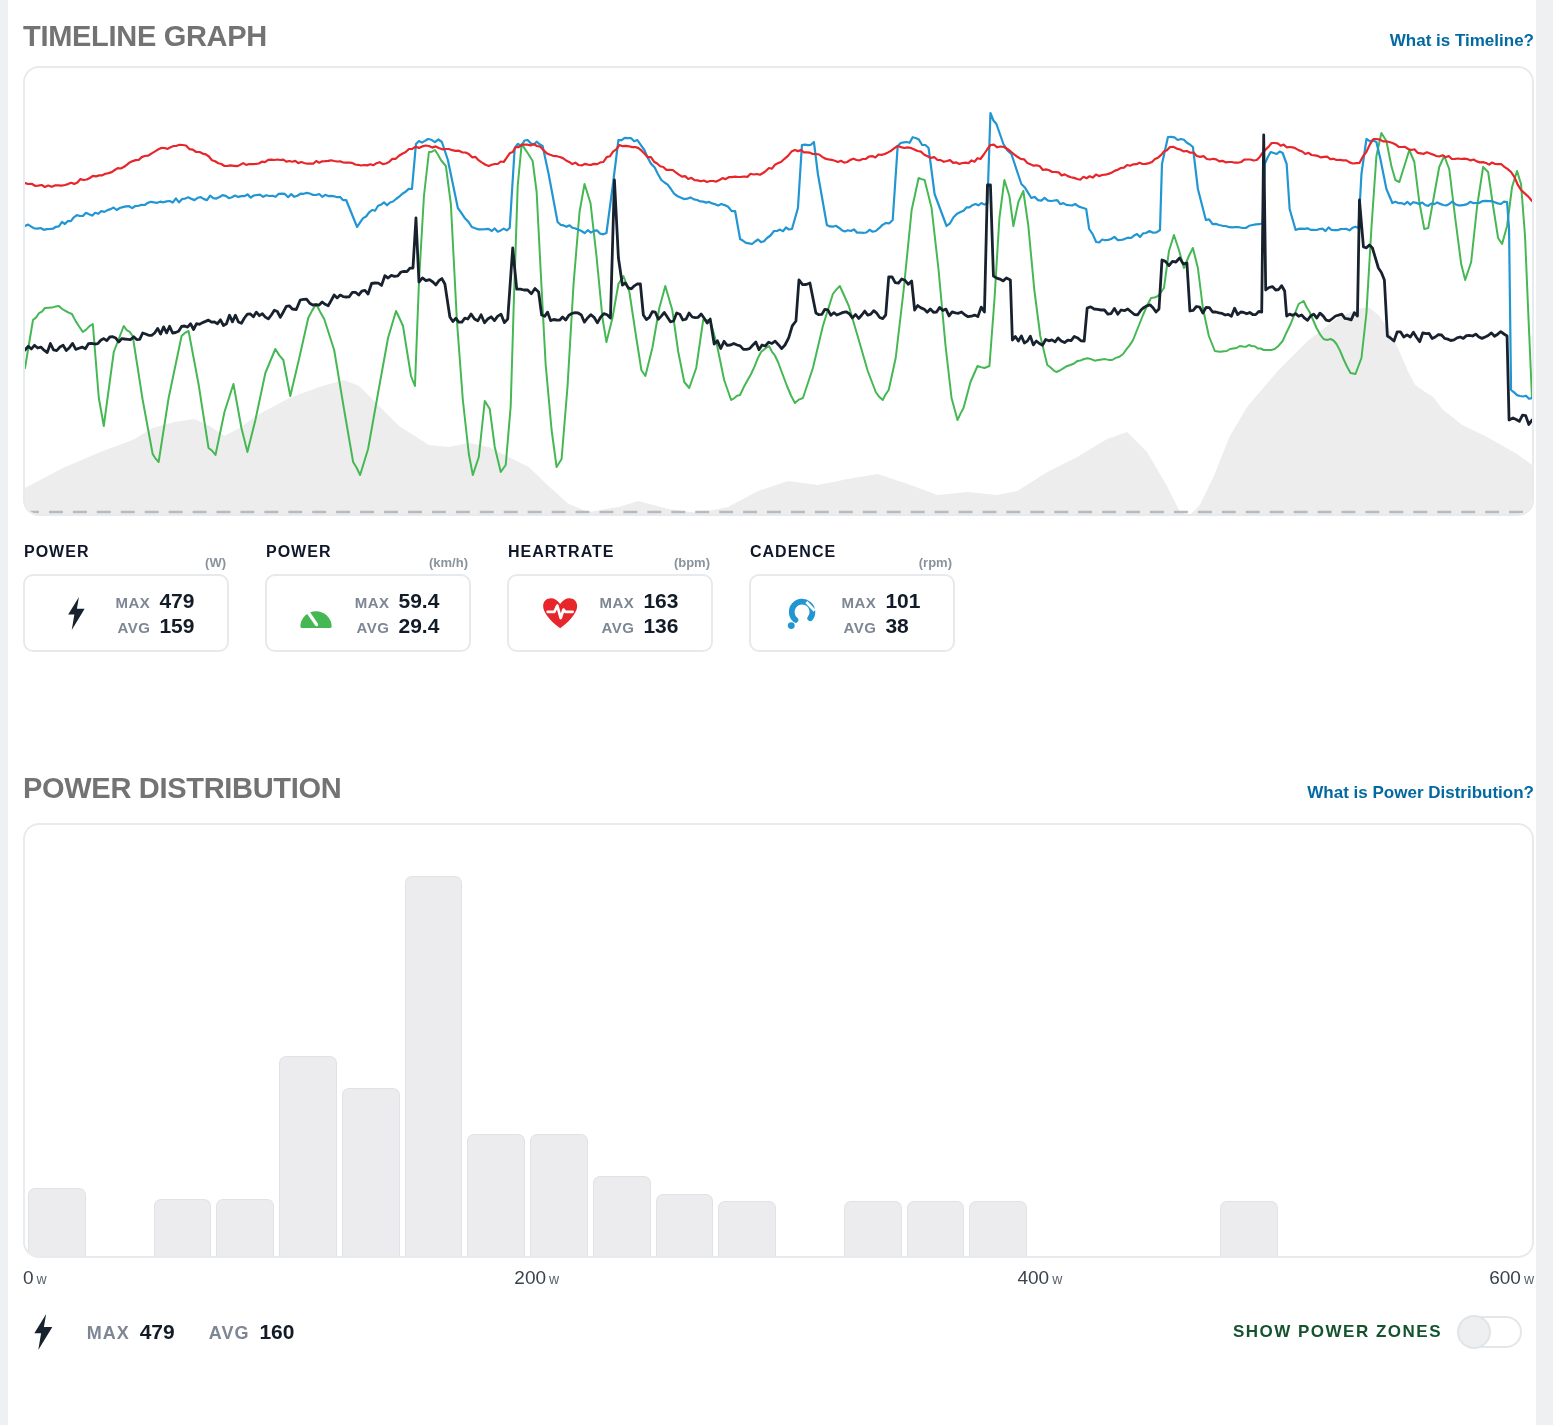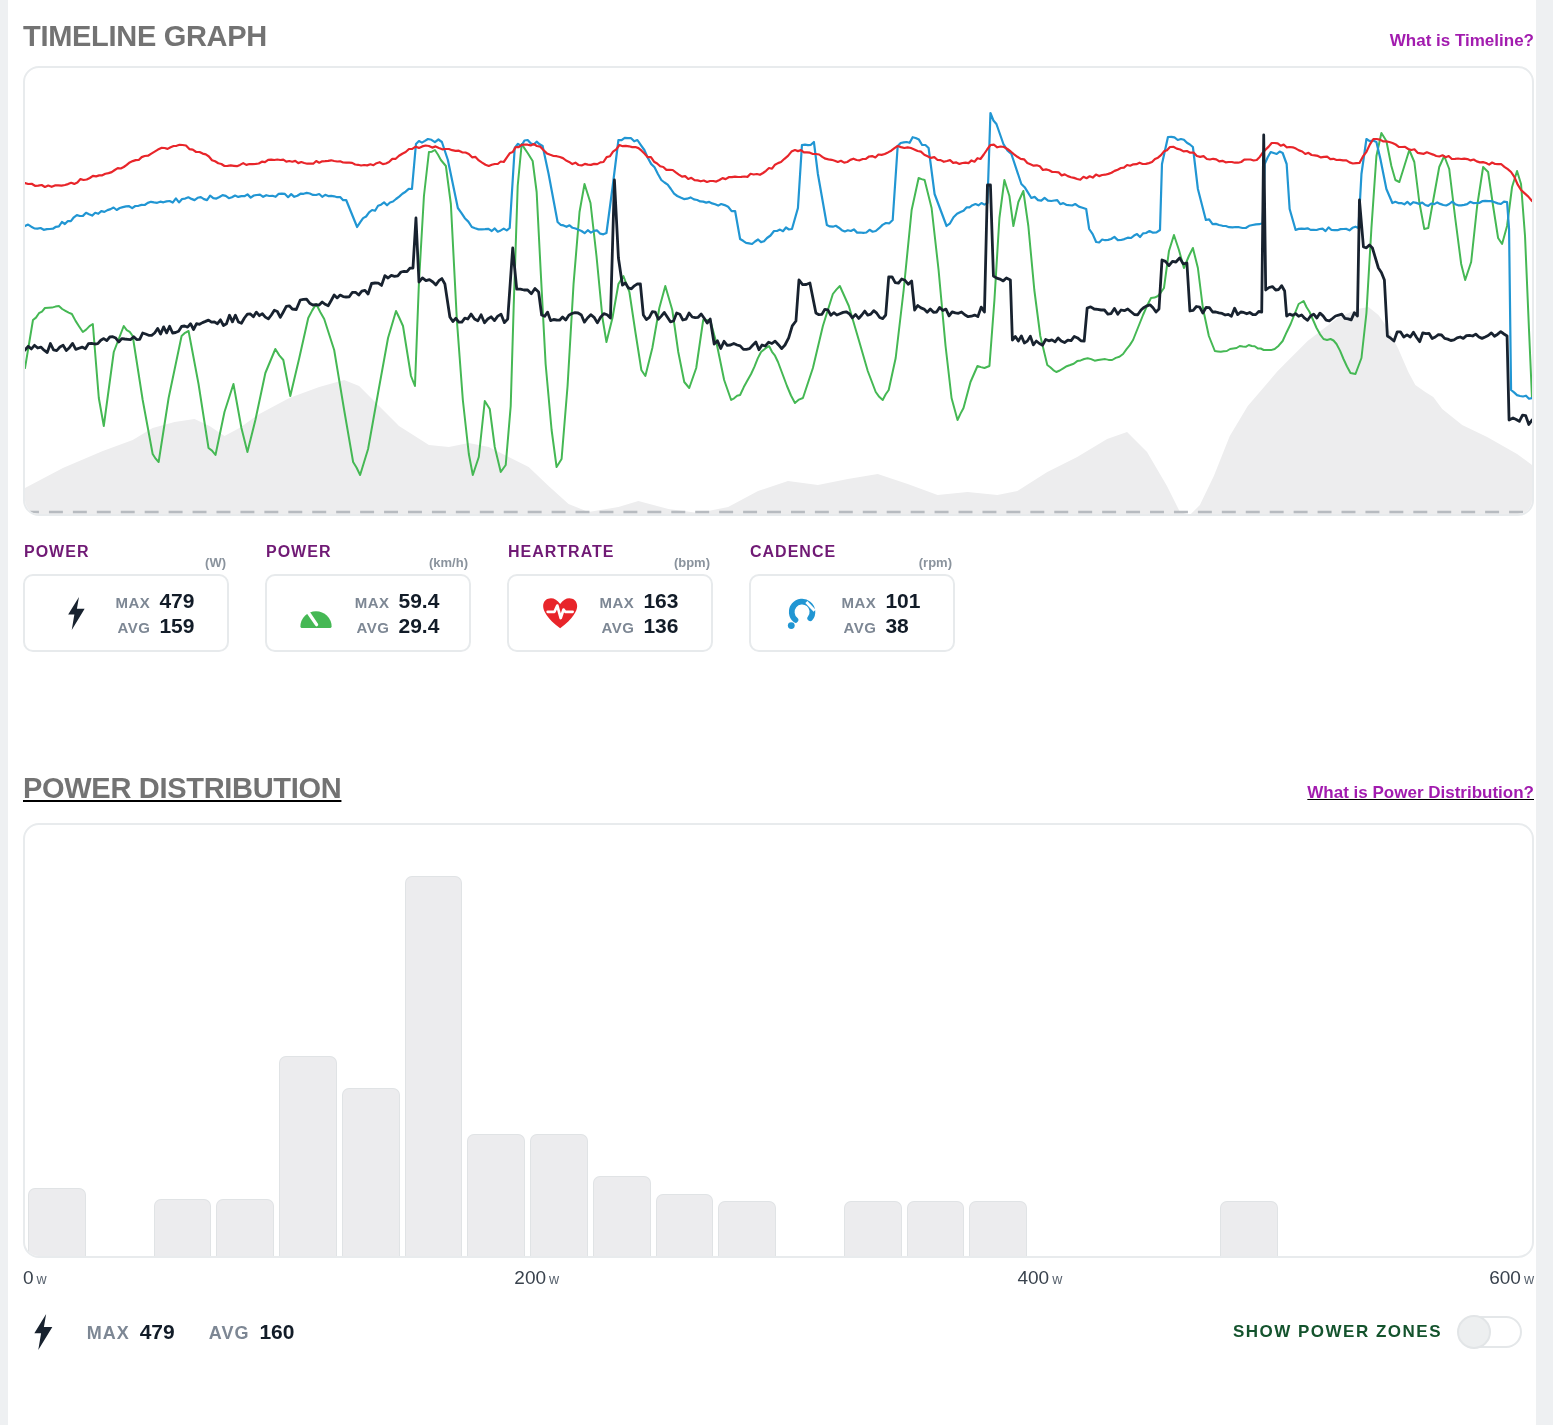--- a/index.html
+++ b/index.html
@@ -1,39 +1,39 @@
 <!DOCTYPE html>
 <html><head>
 <meta charset="utf-8">
 <style>
   html,body{margin:0;padding:0;}
   body{width:1553px;height:1425px;background:#eef0f2;font-family:"Liberation Sans","DejaVu Sans",sans-serif;overflow:hidden;}
   .content{margin-left:8px;margin-right:17px;background:#ffffff;height:1425px;box-sizing:border-box;padding:20px 2px 0 15px;}
   .section-head{display:flex;justify-content:space-between;align-items:baseline;width:1511px;}
   .section-title{font-size:29px;font-weight:800;color:#737373;letter-spacing:-0.3px;margin:0;}
-  .help-link{color:#a21caf;font-weight:700;font-size:17px;text-decoration:none;cursor:pointer;}
+  .help-link{color:#0369a1;font-weight:700;font-size:17px;text-decoration:none;cursor:pointer;}
   .panel{border:2px solid #e8ebed;border-radius:16px;background:#fff;position:relative;overflow:hidden;box-sizing:border-box;width:1511px;}
   .panel-timeline{height:450px;margin-top:13px;}
   .panel-dist{height:435px;margin-top:18px;}
   .axis-row{position:relative;height:28px;margin-top:9px;width:1511px;font-size:19px;color:#39424d;}
   .axis-label{position:absolute;top:0;transform:translateX(-50%);white-space:nowrap;}
   .axis-label.align-left{left:0;transform:none;}
   .axis-label.align-right{right:0;left:auto;transform:none;}
   .axis-unit{font-size:14px;color:#5a6470;margin-left:3px;}
   .stats-row{display:flex;gap:36px;margin-top:27px;}
   .stat{width:206px;}
   .stat-head{display:flex;justify-content:space-between;align-items:flex-end;padding:0 3px 0 1px;}
-  .stat-label{font-weight:700;font-size:16px;letter-spacing:1px;color:#701a75;}
+  .stat-label{font-weight:700;font-size:16px;letter-spacing:1px;color:#0f172a;}
   .stat-unit{font-size:13px;color:#8a939d;font-weight:700;position:relative;top:9px;}
   .stat-card{margin-top:13px;border:2px solid #e7eaec;border-radius:10px;height:74px;display:flex;align-items:center;justify-content:center;gap:20px;}
   .stat-icon{width:38px;display:flex;justify-content:center;}
   .stat-values{display:grid;grid-template-columns:auto auto;column-gap:9px;row-gap:1px;align-items:baseline;}
   .sv-label{color:#7d8794;font-weight:700;font-size:15px;letter-spacing:.5px;text-align:right;}
   .sv-value{color:#121c28;font-weight:800;font-size:21px;}
-  .section-head.second{margin-top:120px;text-decoration:underline;}
+  .section-head.second{margin-top:120px;}
   .bars{position:absolute;left:3px;right:3px;bottom:0;top:8px;display:flex;align-items:flex-end;gap:5px;}
   .bar-slot{flex:1;height:100%;display:flex;align-items:flex-end;}
   .bar{width:100%;background:#ececee;border:1px solid #e0e3e5;border-bottom:none;border-radius:7px 7px 0 0;box-sizing:border-box;}
   .dist-footer{display:flex;align-items:center;margin-top:14px;width:1511px;height:46px;}
   .foot-icon{margin-left:9px;margin-right:32px;display:flex;align-items:center;}
   .foot-stats{display:flex;align-items:baseline;gap:10px;}
   .foot-label{color:#7d8794;font-weight:700;font-size:18px;letter-spacing:1px;}
   .foot-value{color:#121c28;font-weight:800;font-size:21px;}
   .foot-gap{width:14px;}
   .zones{margin-left:auto;display:flex;align-items:center;gap:16px;margin-right:12px;}

